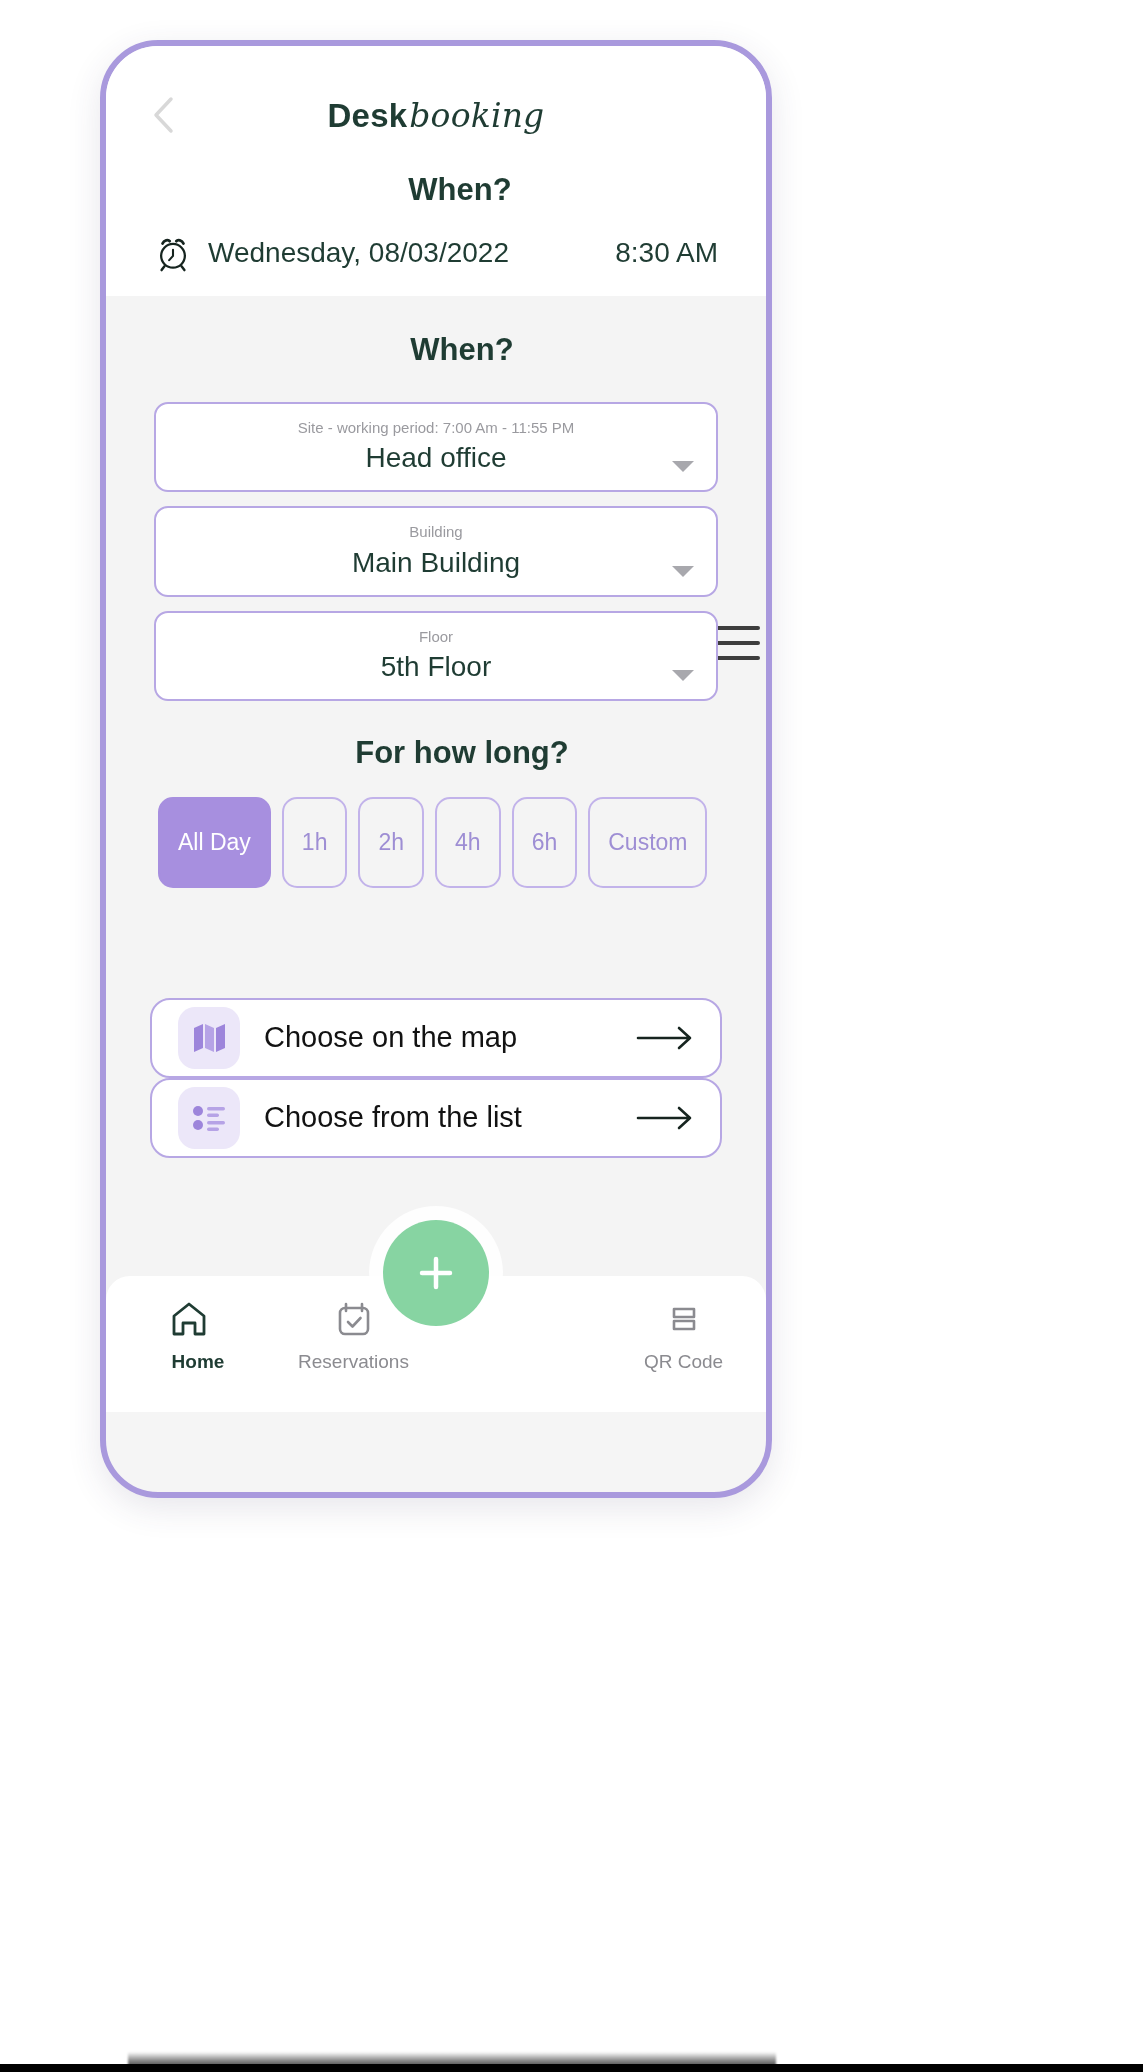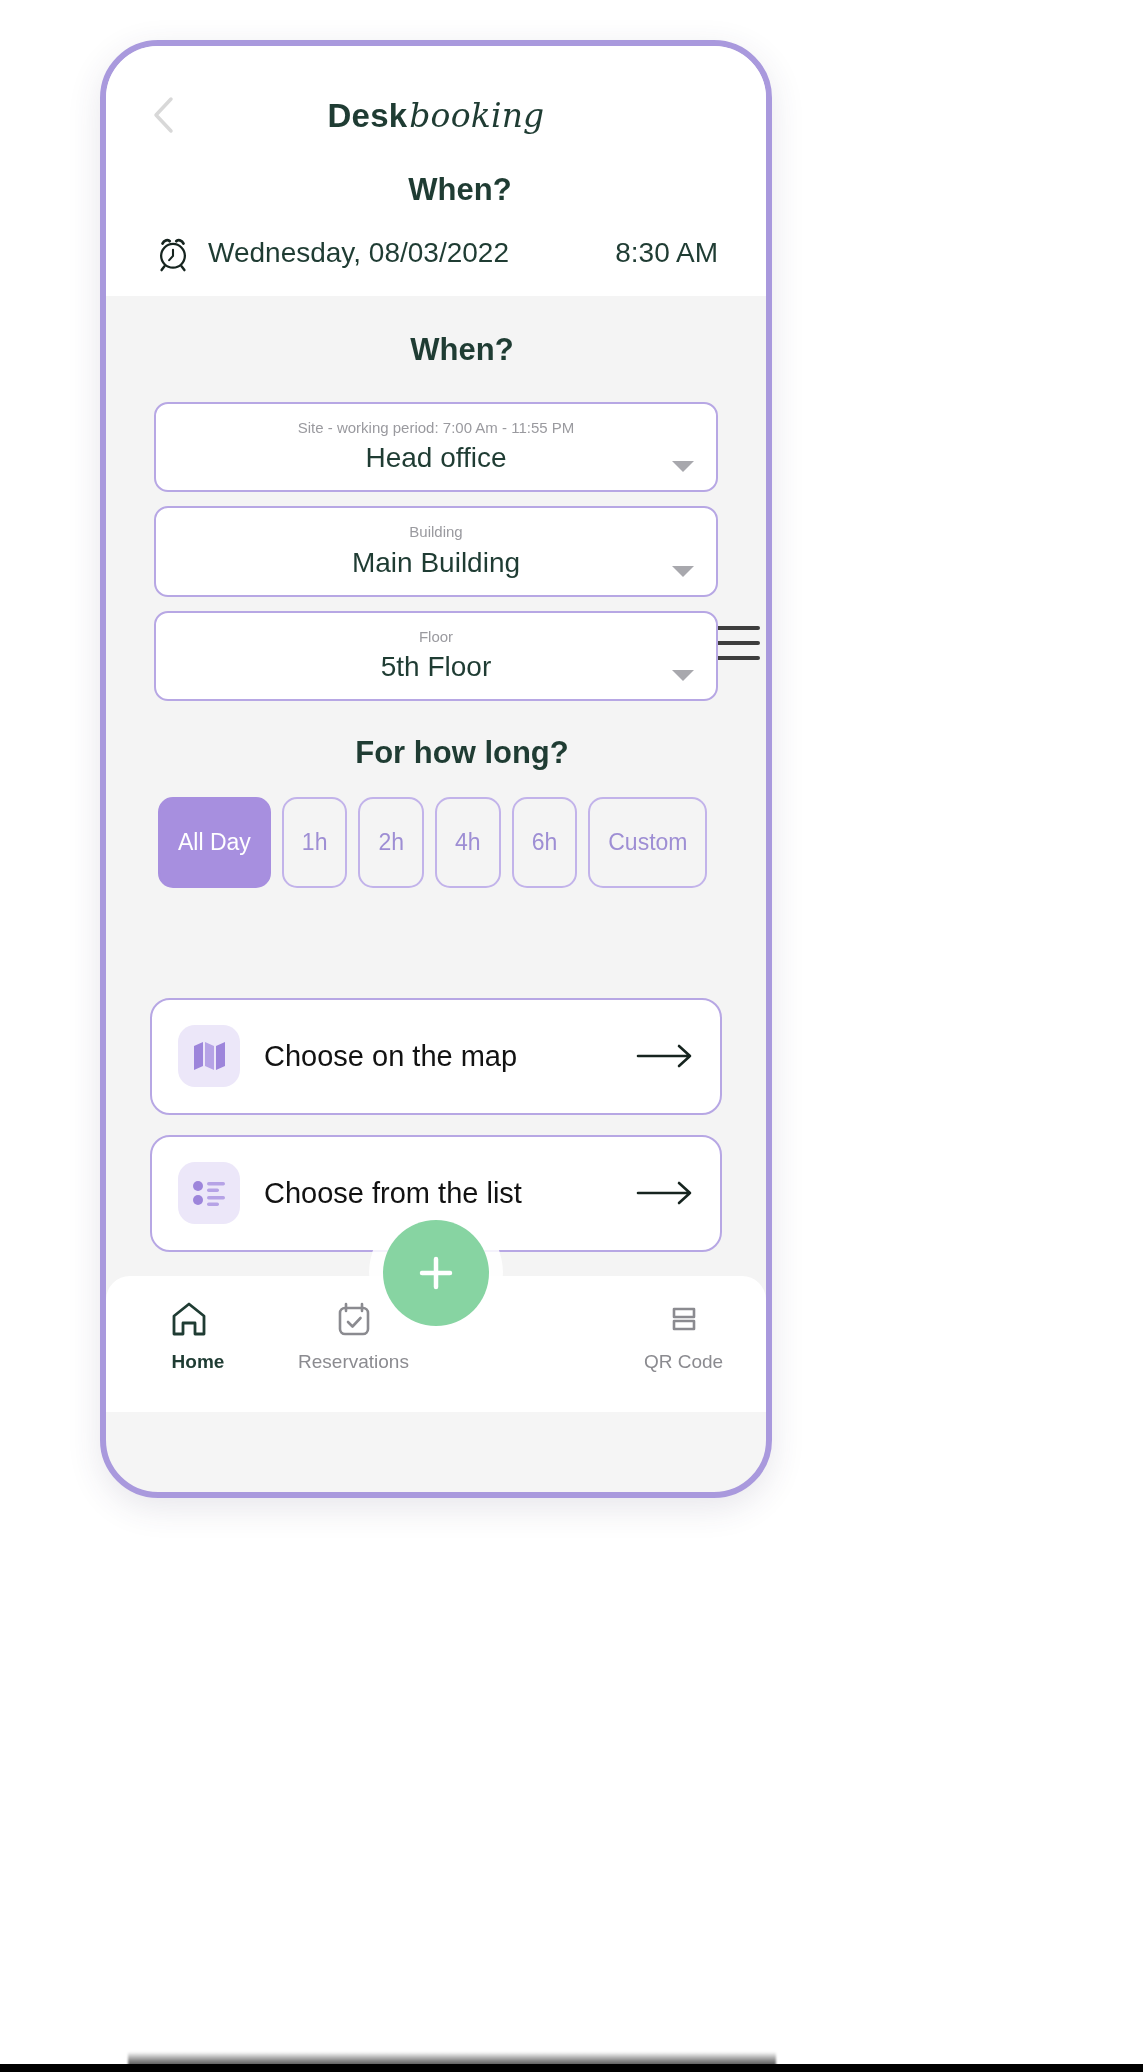--- a/index.html
+++ b/index.html
@@ -132,24 +132,23 @@
     border-color: #a78fdf;
     color: #ffffff;
   }
 
   
   .actions { margin: 110px 44px 0 44px; }
   .action-card {
     background: #ffffff;
     border: 2px solid #b7a7e4;
     border-radius: 20px;
-    height: 117px;
+    height: 80px;
     display: flex; align-items: center;
     padding: 0 26px;
-    margin-bottom: 20px;
     cursor: pointer;
   }
   .action-ico {
     width: 62px; height: 62px; flex: 0 0 auto;
     border-radius: 17px;
     background: #ece7f9;
     display: flex; align-items: center; justify-content: center;
   }
   .action-label {
     font-size: 29px; color: #121212; margin-left: 24px;

